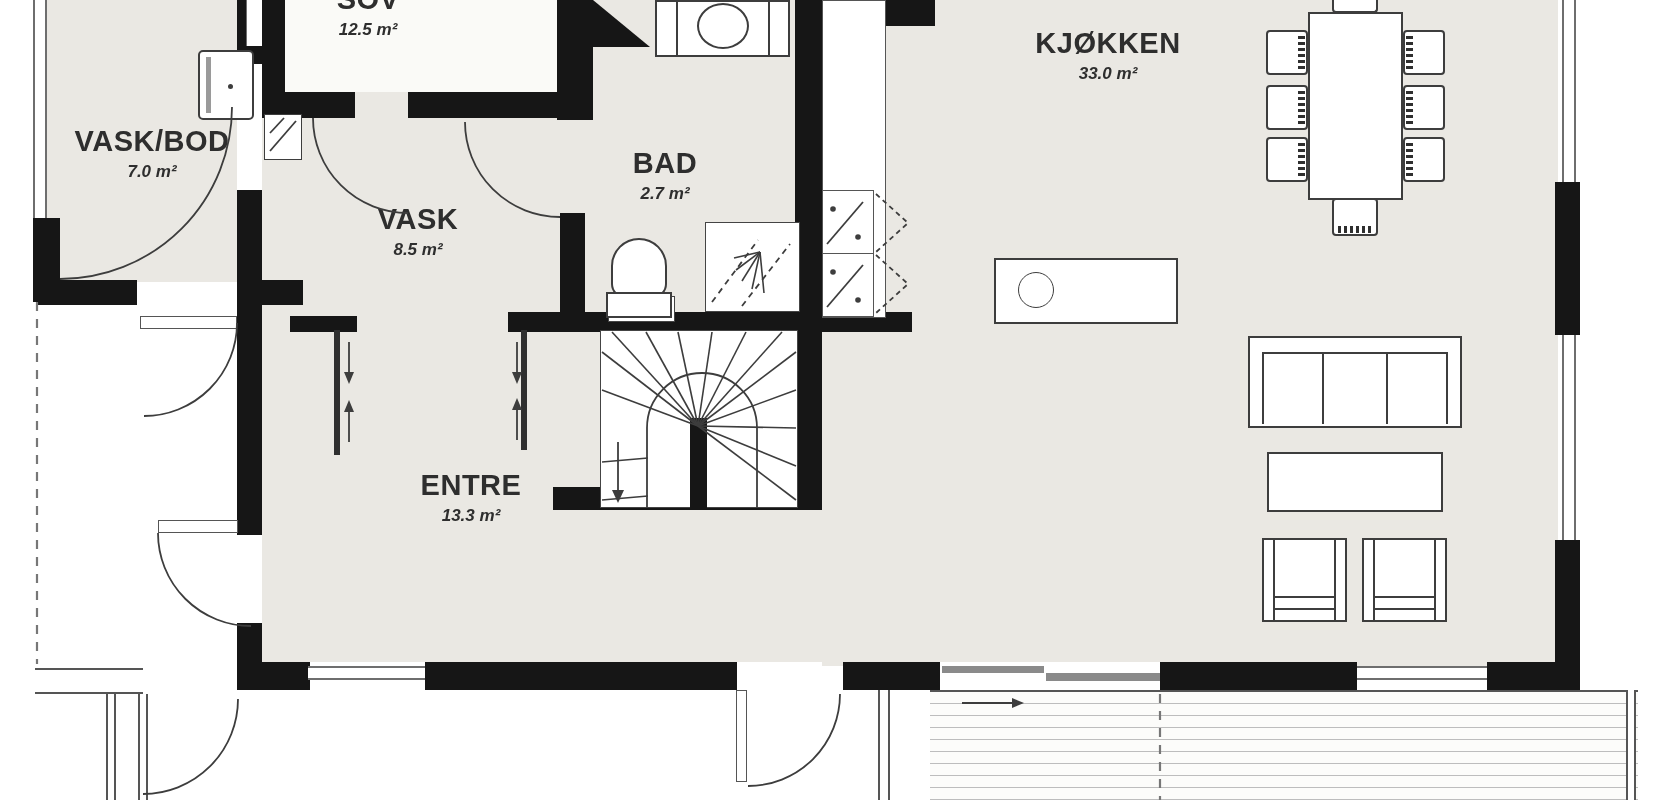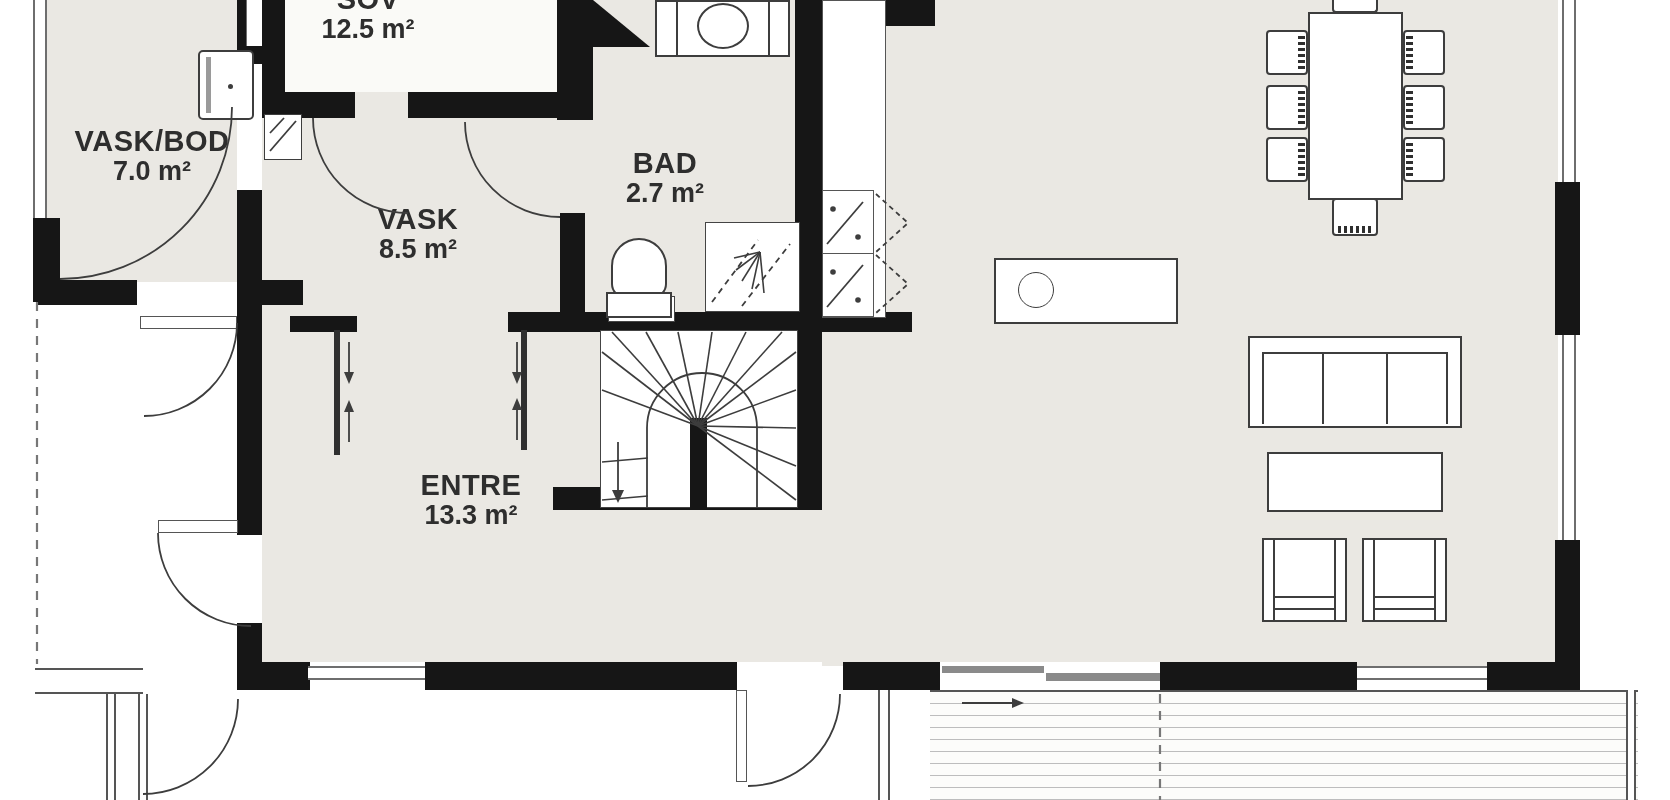--- a/index.html
+++ b/index.html
@@ -14,21 +14,21 @@
   .thinwall-v{position:absolute;background:#fff;border-left:2px solid #555;border-right:2px solid #555;box-sizing:border-box;}
   .furn{position:absolute;background:#fff;border:2px solid #3d3d3d;box-sizing:border-box;}
   .furn.thin{border-width:1.5px;}
   .line{position:absolute;background:#3d3d3d;}
   .slbar{position:absolute;background:#8a8a8a;}
   .leaf-h{position:absolute;background:#fff;border:1.5px solid #555;box-sizing:border-box;}
   .leaf-v{position:absolute;background:#fff;border:1.5px solid #555;box-sizing:border-box;}
   .slide-leaf{position:absolute;background:#2f2f2f;}
   .label{position:absolute;color:#2e2e2e;text-align:center;font-weight:700;}
   .label .nm{display:block;font-size:29px;line-height:31px;letter-spacing:.5px;}
-  .label .ar{display:block;font-size:27px;line-height:29px;}
+  .label .ar{display:block;font-size:17px;line-height:29px;font-style:italic;}
   .chair{position:absolute;background:#fff;border:2px solid #3d3d3d;border-radius:4px;box-sizing:border-box;}
   .stripe-r{position:absolute;top:4px;bottom:4px;right:1px;width:7px;
      background:repeating-linear-gradient(180deg,#2f2f2f 0 3px,transparent 3px 6px);}
   .stripe-l{position:absolute;top:4px;bottom:4px;left:1px;width:7px;
      background:repeating-linear-gradient(180deg,#2f2f2f 0 3px,transparent 3px 6px);}
   .stripe-b{position:absolute;left:4px;right:4px;bottom:1px;height:7px;
      background:repeating-linear-gradient(90deg,#2f2f2f 0 3px,transparent 3px 6px);}
   .deck{position:absolute;background:#fcfcfa;border-top:2px solid #555;box-sizing:border-box;
      background-image:repeating-linear-gradient(180deg,transparent 0 11px,#bdbdbd 11px 12px);}
   .deck-edge{position:absolute;background:#fff;border-left:2px solid #555;border-right:2px solid #555;box-sizing:border-box;}
@@ -176,20 +176,24 @@
     <span class="ar">7.0 m²</span>
   </div>
   <div class="label" style="left:338px;top:204px;width:160px">
     <span class="nm">VASK</span>
     <span class="ar">8.5 m²</span>
   </div>
   <div class="label" style="left:585px;top:148px;width:160px">
     <span class="nm">BAD</span>
     <span class="ar">2.7 m²</span>
   </div>
+  <div class="label" style="left:1028px;top:28px;width:160px">
+    <span class="nm">KJØKKEN</span>
+    <span class="ar">33.0 m²</span>
+  </div>
   <div class="label" style="left:391px;top:470px;width:160px">
     <span class="nm">ENTRE</span>
     <span class="ar">13.3 m²</span>
   </div>
 
   <svg class="overlay" width="1670" height="800" viewBox="0 0 1670 800">
     <g fill="none" stroke="#3d3d3d" stroke-width="1.8">
 
       <path d="M 232,107 A 172 172 0 0 1 60,279"></path>
       <path d="M 313,118 A 95 95 0 0 0 408,213"></path>

